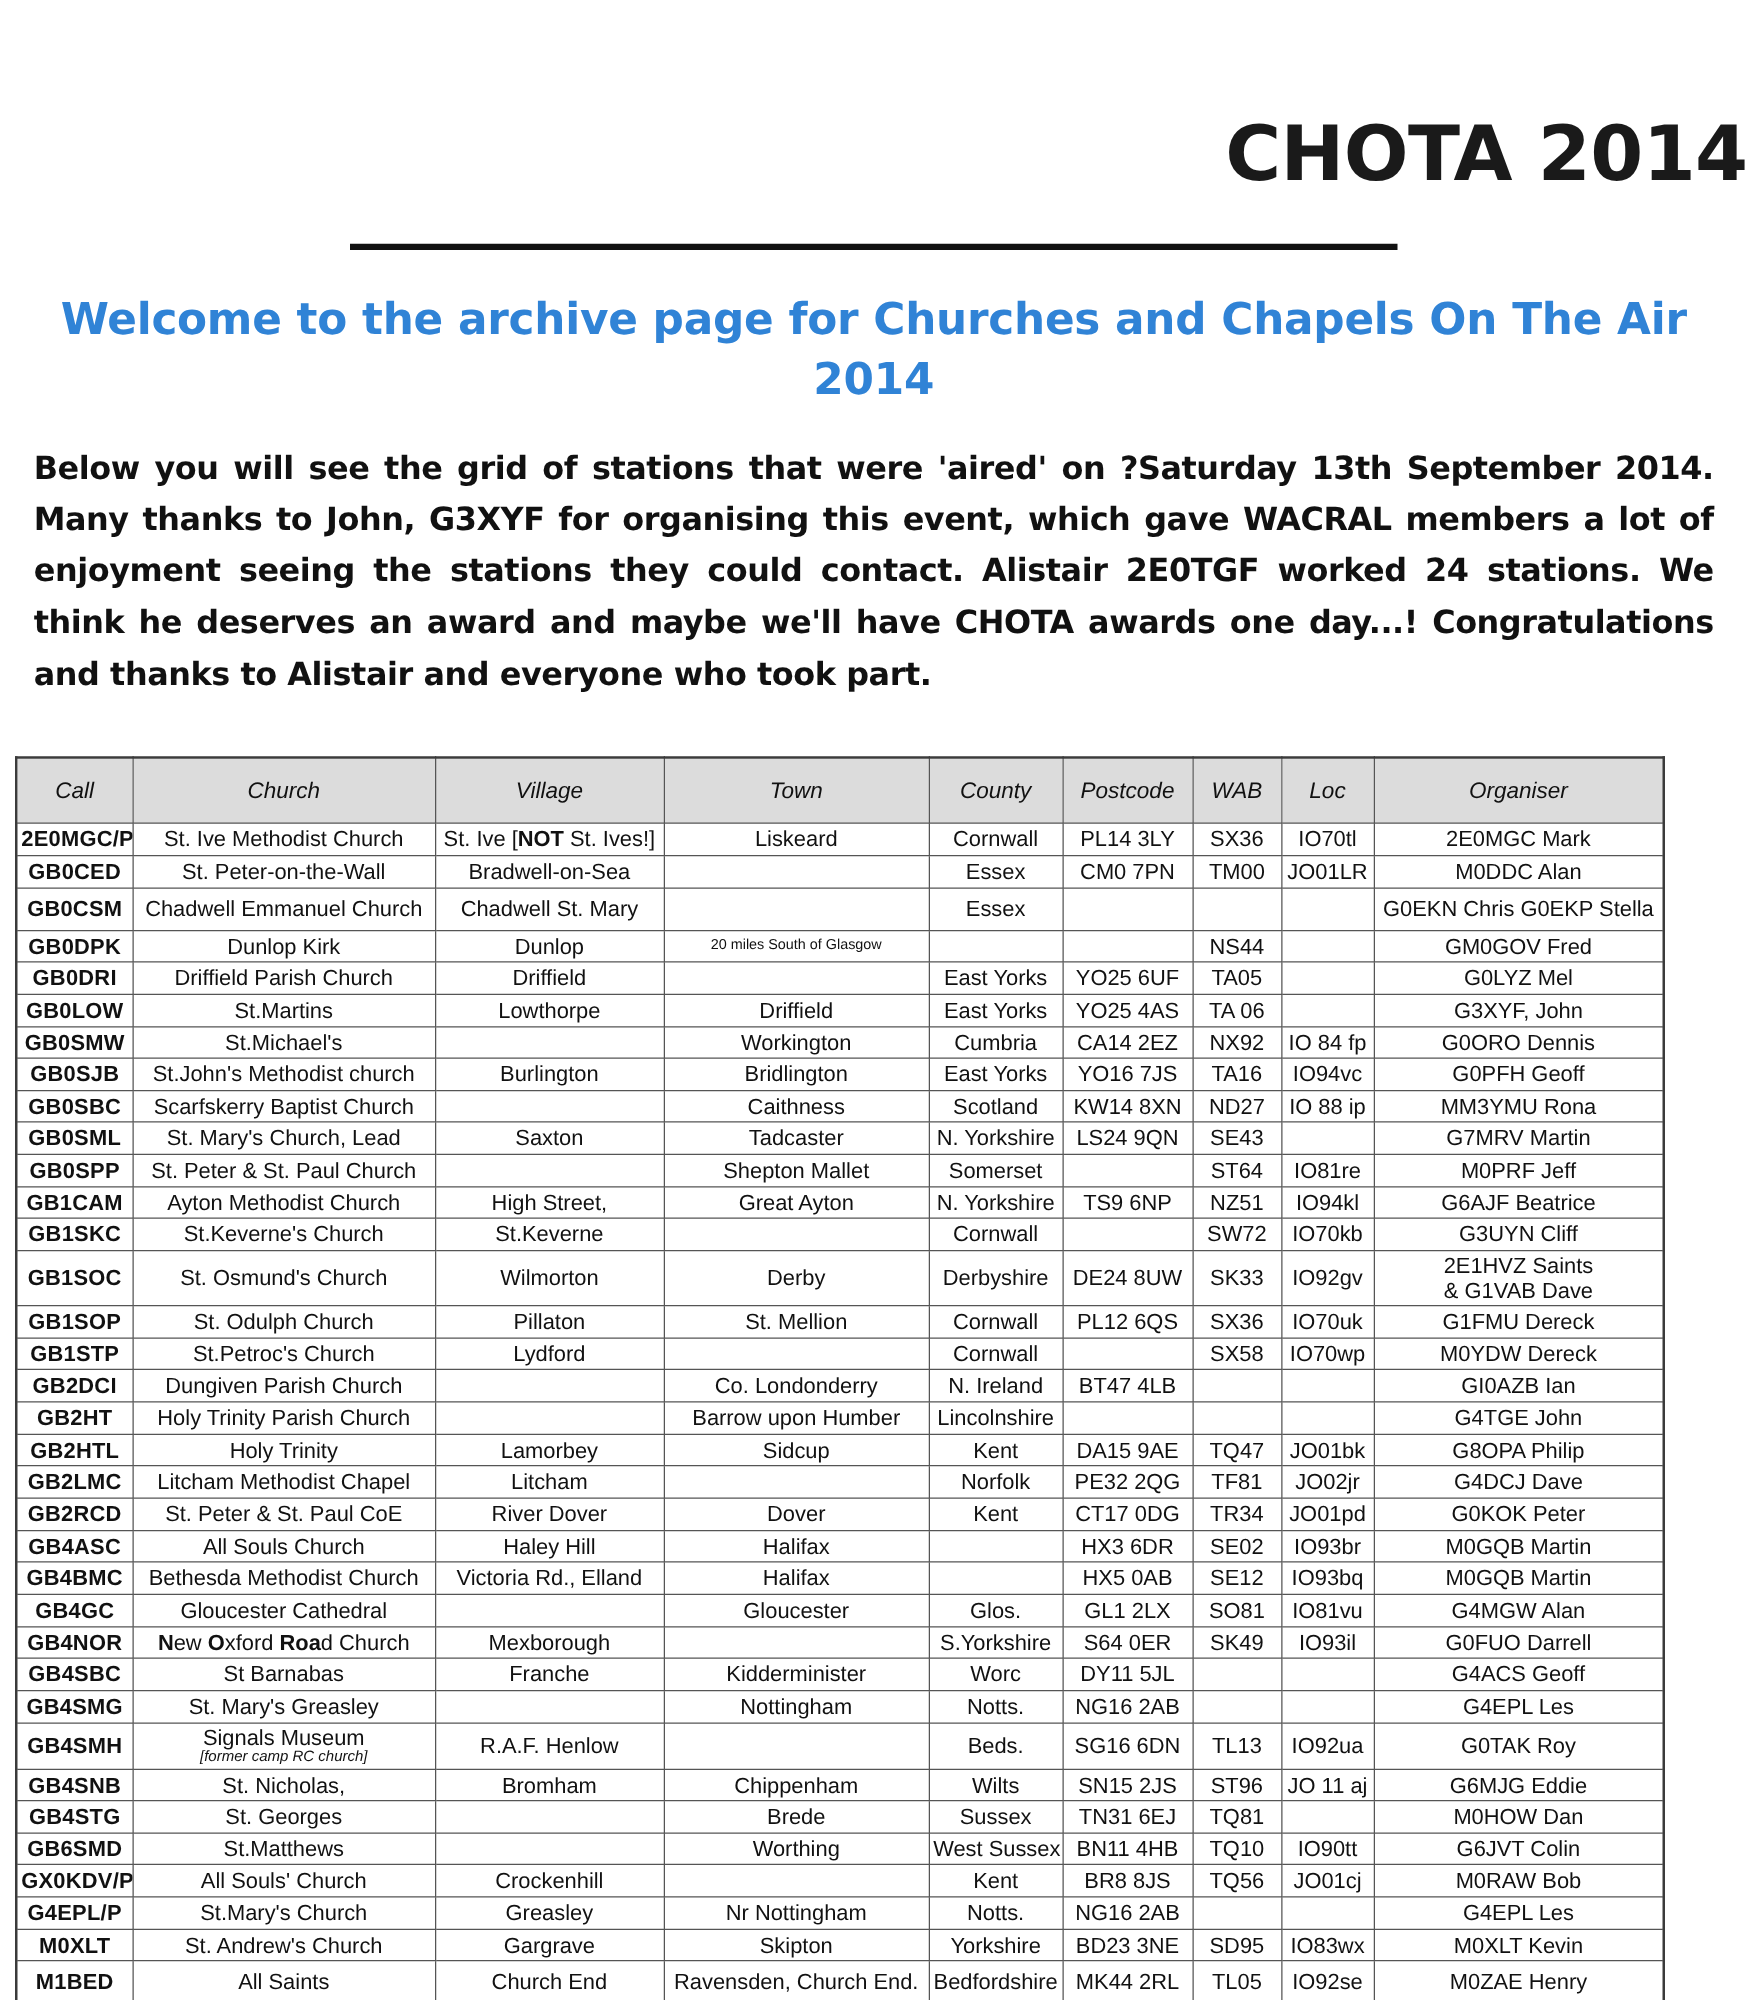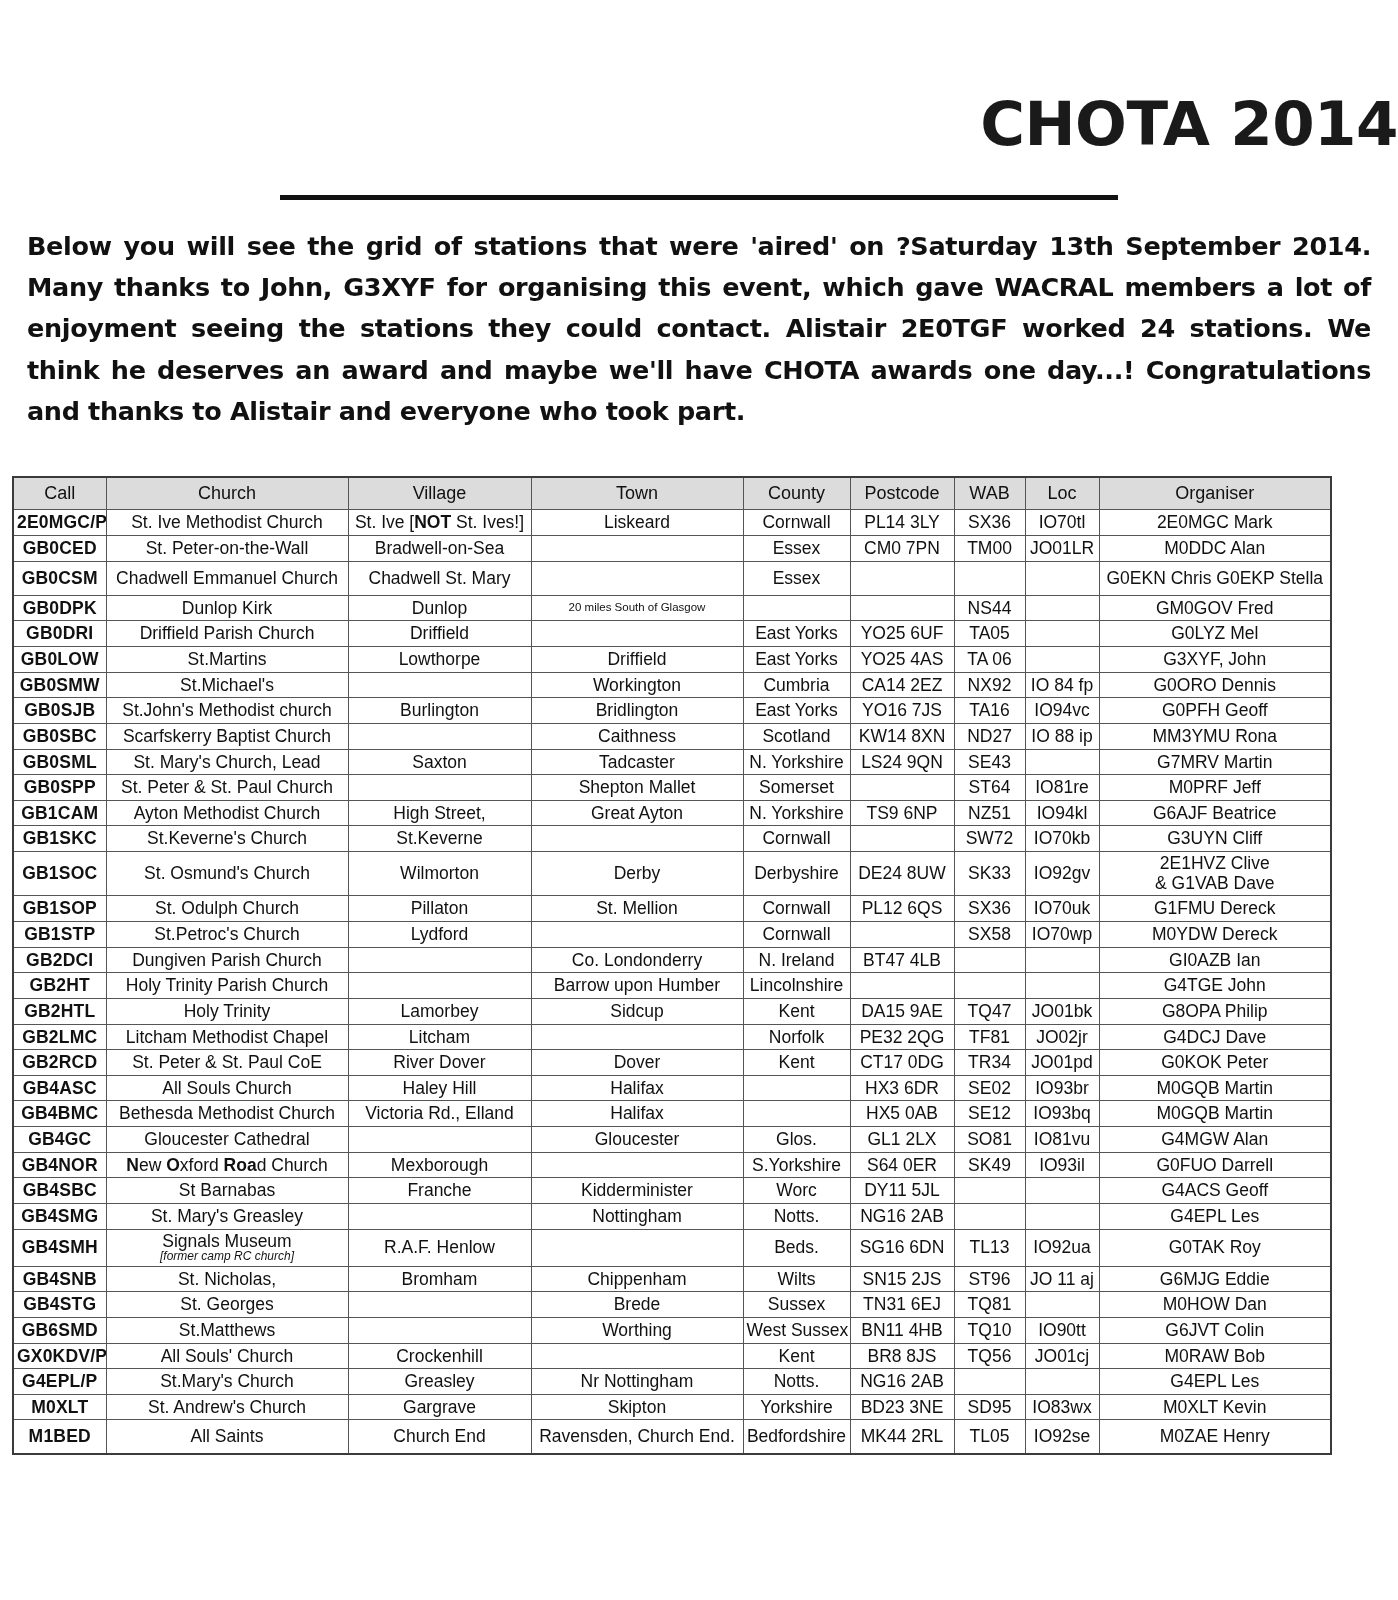--- a/index.html
+++ b/index.html
@@ -93,21 +93,22 @@
     padding: 2px 3px;
     white-space: nowrap;
     overflow: hidden;
     line-height: 1.18;
   }
   table.grid thead th {
     background: #dcdcdc;
     font-weight: normal;
     font-size: 18px;
     height: 18px;
-    padding: 5px 3px;
+    padding: 15px 3px;
+    font-style: italic;
   }
   table.grid td.call {
     font-weight: bold;
     letter-spacing: 0.2px;
   }
   table.grid tbody tr { height: 24px; }
   table.grid tbody tr.tall { height: 34px; }
   table.grid tbody tr.tall2 { height: 37px; }
   table.grid td.tiny { font-size: 11.5px; margin-top: 20px; }
   td .sub {
@@ -121,20 +122,21 @@
   td .l1 { display:block; line-height:1.12; }
 </style>
 </head>
 <body>
 
 <div class="page">
 
   <h1 class="title">CHOTA 2014</h1>
   <hr class="title-rule">
 
+  <h2 class="welcome">Welcome to the archive page for Churches and Chapels On The Air 2014</h2>
 
   <p class="intro">Below you will see the grid of stations that were 'aired' on ?Saturday 13th September 2014. Many thanks to John, G3XYF for organising this event, which gave WACRAL members a lot of enjoyment seeing the stations they could contact. Alistair 2E0TGF worked 24 stations. We think he deserves an award and maybe we'll have CHOTA awards one day...! Congratulations and thanks to Alistair and everyone who took part.</p>
 
   <div class="table-wrap">
     <table class="grid">
       <colgroup>
         <col class="c-call">
           <col class="c-church">
           <col class="c-village">
           <col class="c-town">
@@ -304,21 +306,21 @@
           <tr class="tall2">
             <td class="call">GB1SOC</td>
             <td>St. Osmund's Church</td>
             <td>Wilmorton</td>
             <td>Derby</td>
             <td>Derbyshire</td>
             <td>DE24 8UW</td>
             <td>SK33</td>
             <td>IO92gv</td>
             <td>
-              <span class="l1">2E1HVZ Clive</span>
+              <span class="l1">2E1HVZ Saints</span>
               <span class="l1">&amp; G1VAB Dave</span>
             </td>
           </tr>
           <tr>
             <td class="call">GB1SOP</td>
             <td>St. Odulph Church</td>
             <td>Pillaton</td>
             <td>St. Mellion</td>
             <td>Cornwall</td>
             <td>PL12 6QS</td>

